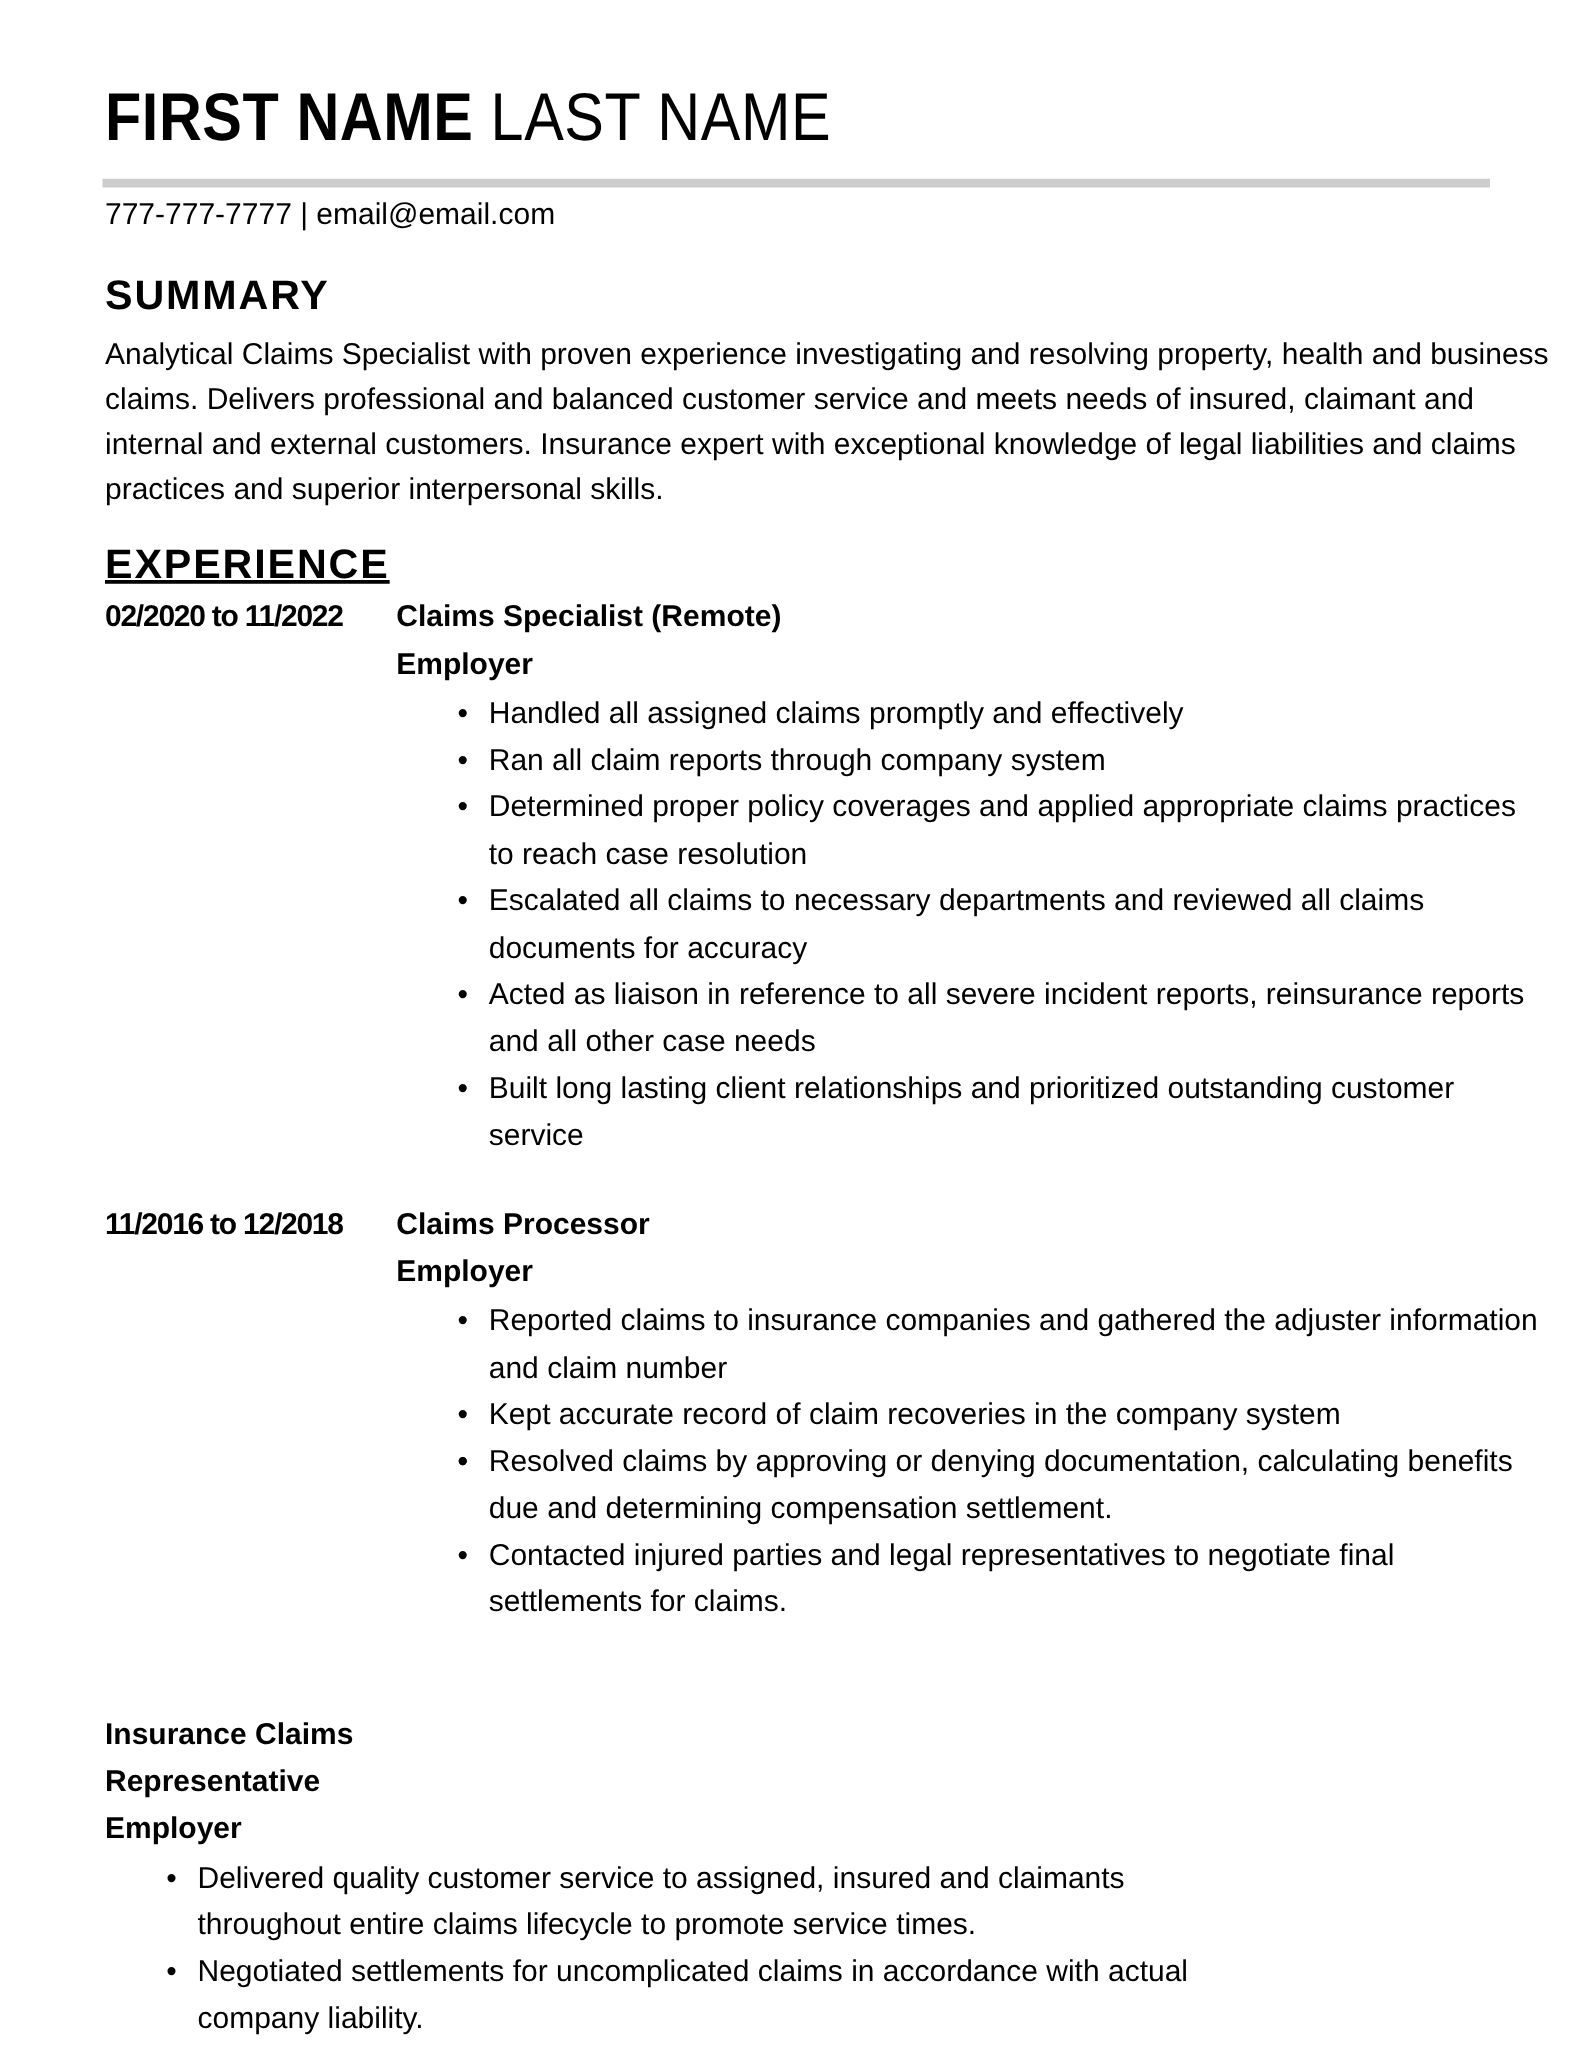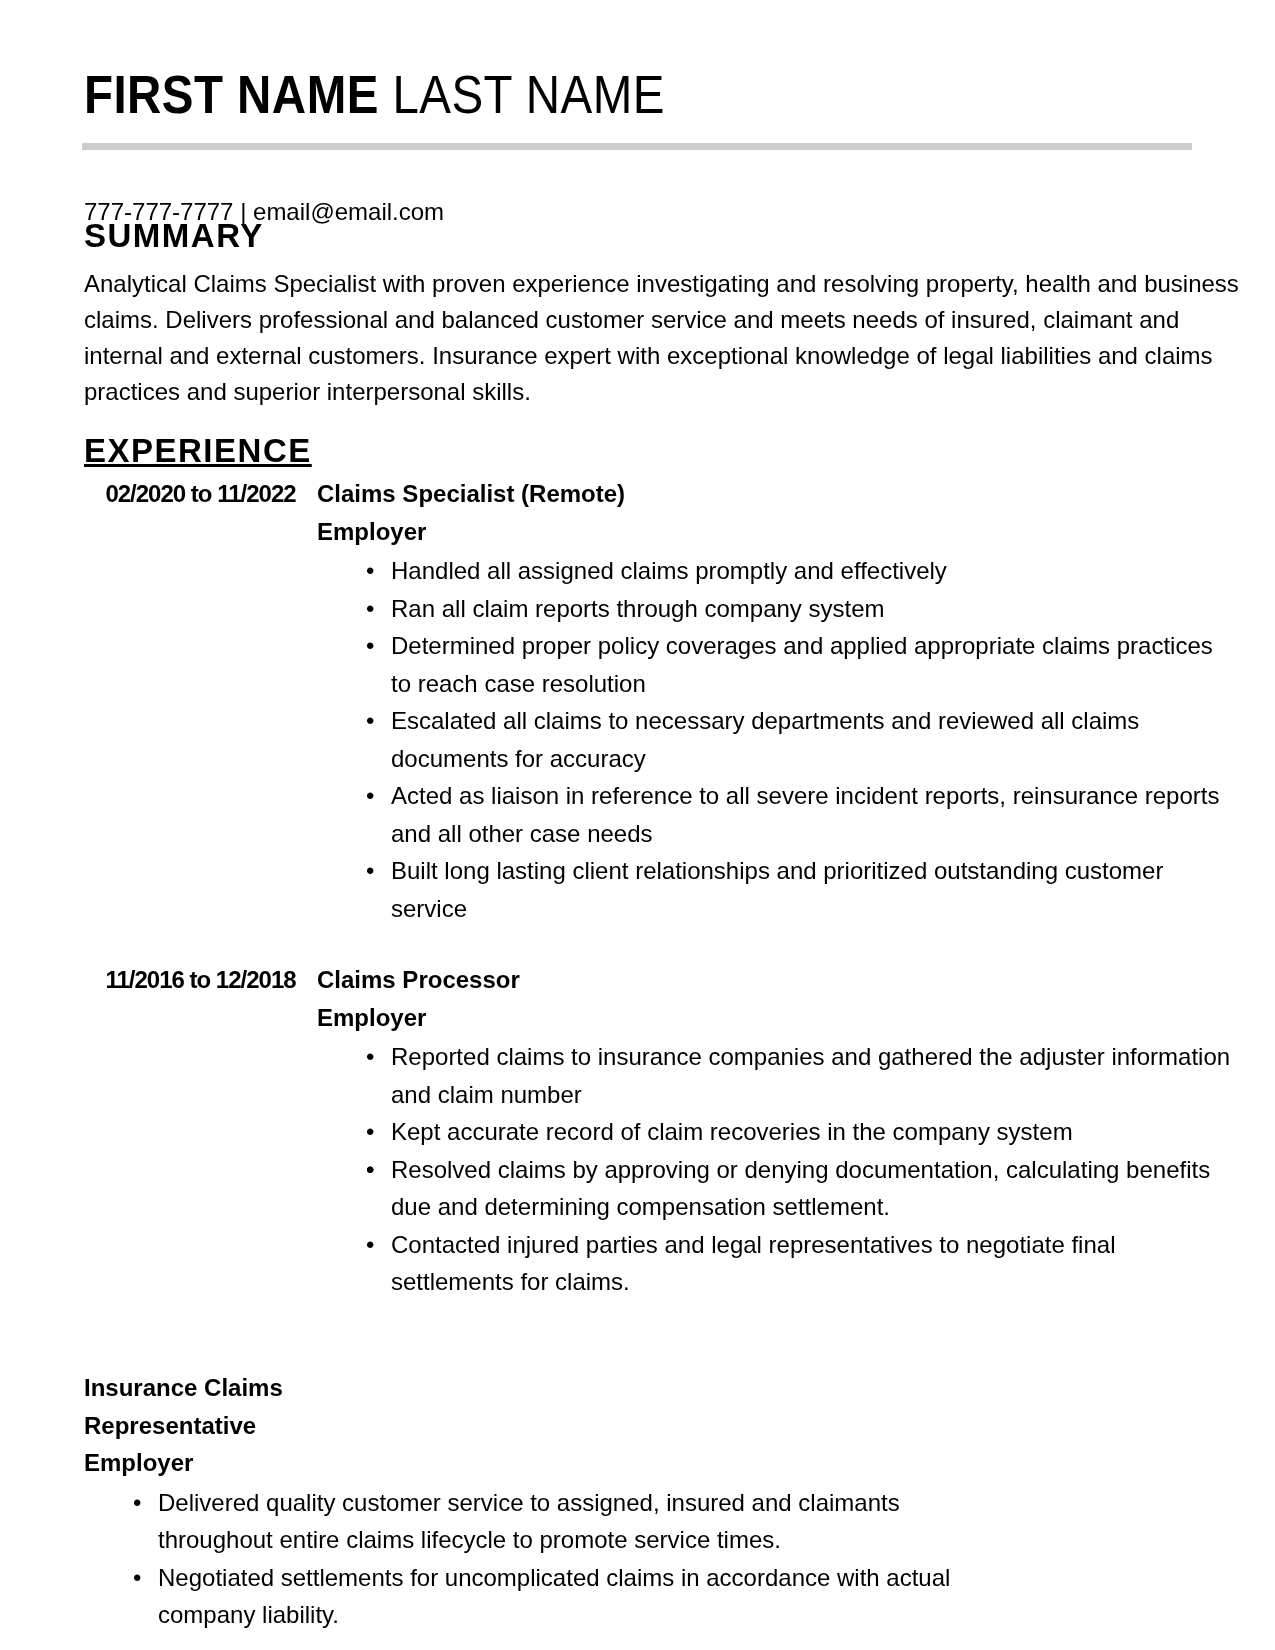--- a/index.html
+++ b/index.html
@@ -31,21 +31,21 @@
   
   .rule {
     left: 82px; top: 143px;
     width: 1110px; height: 7px;
     background: #cccccc;
   }
 
   
   .contact {
     left: 84px; top: 154px;
-    font-size: 24px; line-height: 36px; margin-top: 40px;
+    font-size: 24px; line-height: 36px;
   }
 
   
   .section-heading {
     font-size: 33px; line-height: 40px;
     font-weight: bold; letter-spacing: 1.5px;
   }
   .heading-summary { left: 84px; top: 216px; }
   .heading-experience { left: 84px; top: 431px; text-decoration: underline; }
 
@@ -66,21 +66,20 @@
     align-items: start;
   }
   .job-1 { top: 475px; }
   .job-2 { top: 961px; }
   .job-3 { top: 1369px; }
 
   .job-dates {
     font-size: 24px; line-height: 37.5px;
     font-weight: bold; letter-spacing: -1px;
     white-space: nowrap;
-    text-align: center;
   }
   .job-title, .job-employer {
     font-size: 24px; line-height: 37.5px;
     font-weight: bold;
   }
   .job ul {
     margin: 2px 0 0 0;
     padding: 0 0 0 74px;
     list-style: none;
   }

